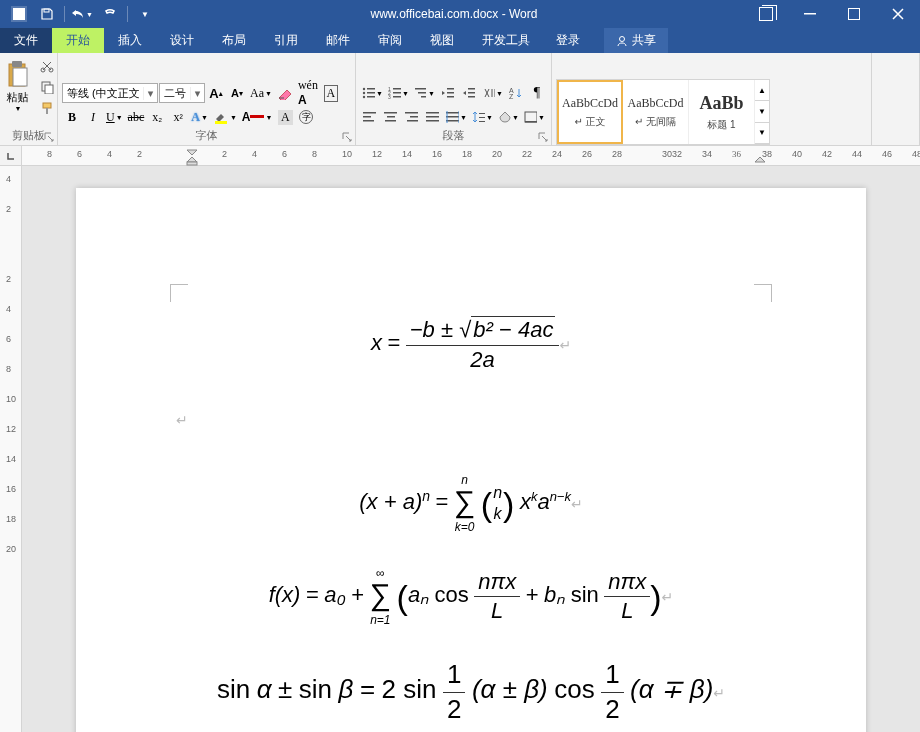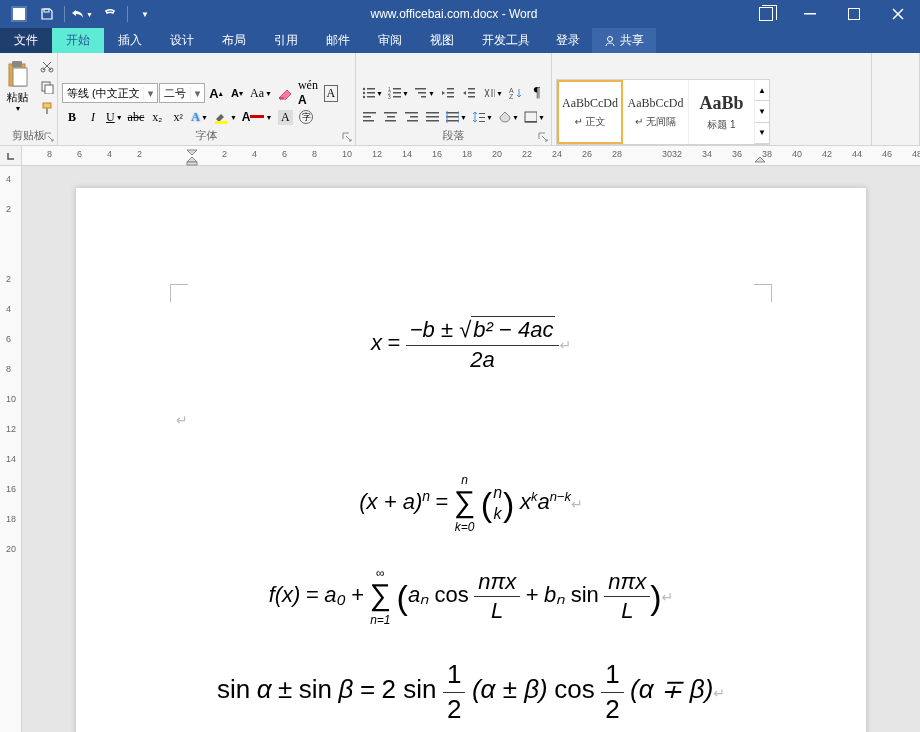--- a/index.html
+++ b/index.html
@@ -9,24 +9,24 @@
 .qat-btn { width:26px; height:24px; display:flex; align-items:center; justify-content:center; cursor:pointer; border-radius:2px; }
 .sep { width:1px; height:16px; background:rgba(255,255,255,.3); margin:0 2px; }
 .title { flex:1; text-align:center; font-size:12px; }
 .wc { display:flex; }
 .wc-btn { width:44px; height:28px; display:flex; align-items:center; justify-content:center; cursor:pointer; }
 .sq { width:14px; height:14px; border:1px solid #fff; position:relative; }
 .sq::after{content:"";position:absolute;left:2px;top:-3px;width:14px;height:14px;border:1px solid #fff;border-left:0;border-bottom:0;}
 .tabs { background:#2b579a; height:25px; display:flex; color:#fff; font-size:12px; }
 .tab { padding:0 14px; display:flex; align-items:center; cursor:pointer; }
 .tab.file { background:#1e3e6e; }
-.tab.active { background:#5eead4; color:#2b579a; }
+.tab.active { background:#bef264; color:#2b579a; }
 .tell{flex:1;display:flex;align-items:center;gap:6px;color:#b8c9e0;padding-left:8px;}
 .tell svg{opacity:.7;}
-.acct{display:flex;align-items:center;gap:0;}
+.acct{display:flex;align-items:center;gap:12px;}
 .acct-item{padding:0 12px;height:25px;display:flex;align-items:center;cursor:pointer;gap:4px;}
 .acct-item.share{background:#3b67aa;}
 .ribbon { background:#f3f3f3; height:93px; border-bottom:1px solid #d4d4d4; display:flex; }
 .group { border-right:1px solid #d4d4d4; display:flex; flex-direction:column; }
 .g-body{flex:1;display:flex;padding:3px 4px 0;align-items:flex-end;}
 .g-label{text-align:center;font-size:11px;color:#666;padding:1px 0 2px;position:relative;}
 .g-label .dlg{position:absolute;right:2px;bottom:2px;width:12px;height:12px;cursor:pointer;}
 .bigbtn{display:flex;flex-direction:column;align-items:center;justify-content:center;padding:2px 4px;cursor:pointer;border-radius:2px;font-size:11px;}
 .col{display:flex;flex-direction:column;gap:1px;justify-content:center;}
 .row{display:flex;align-items:center;gap:1px;}
@@ -462,21 +462,21 @@
       <span class="num" style="left: 410px;">16</span>
       <span class="num" style="left: 440px;">18</span>
       <span class="num" style="left: 470px;">20</span>
       <span class="num" style="left: 500px;">22</span>
       <span class="num" style="left: 530px;">24</span>
       <span class="num" style="left: 560px;">26</span>
       <span class="num" style="left: 590px;">28</span>
       <span class="num" style="left: 620px; margin-left: 20px;">30</span>
       <span class="num" style="left: 650px;">32</span>
       <span class="num" style="left: 680px;">34</span>
-      <span class="num" style="left: 710px;">36</span>
+      <span class="num" style="left: 710px; font-family: Liberation Serif, serif;">36</span>
       <span class="num" style="left: 740px;">38</span>
       <span class="num" style="left: 770px;">40</span>
       <span class="num" style="left: 800px;">42</span>
       <span class="num" style="left: 830px;">44</span>
       <span class="num" style="left: 860px;">46</span>
       <span class="num" style="left: 890px;">48</span>
     </div>
 </div>
 
 <div class="workspace">

